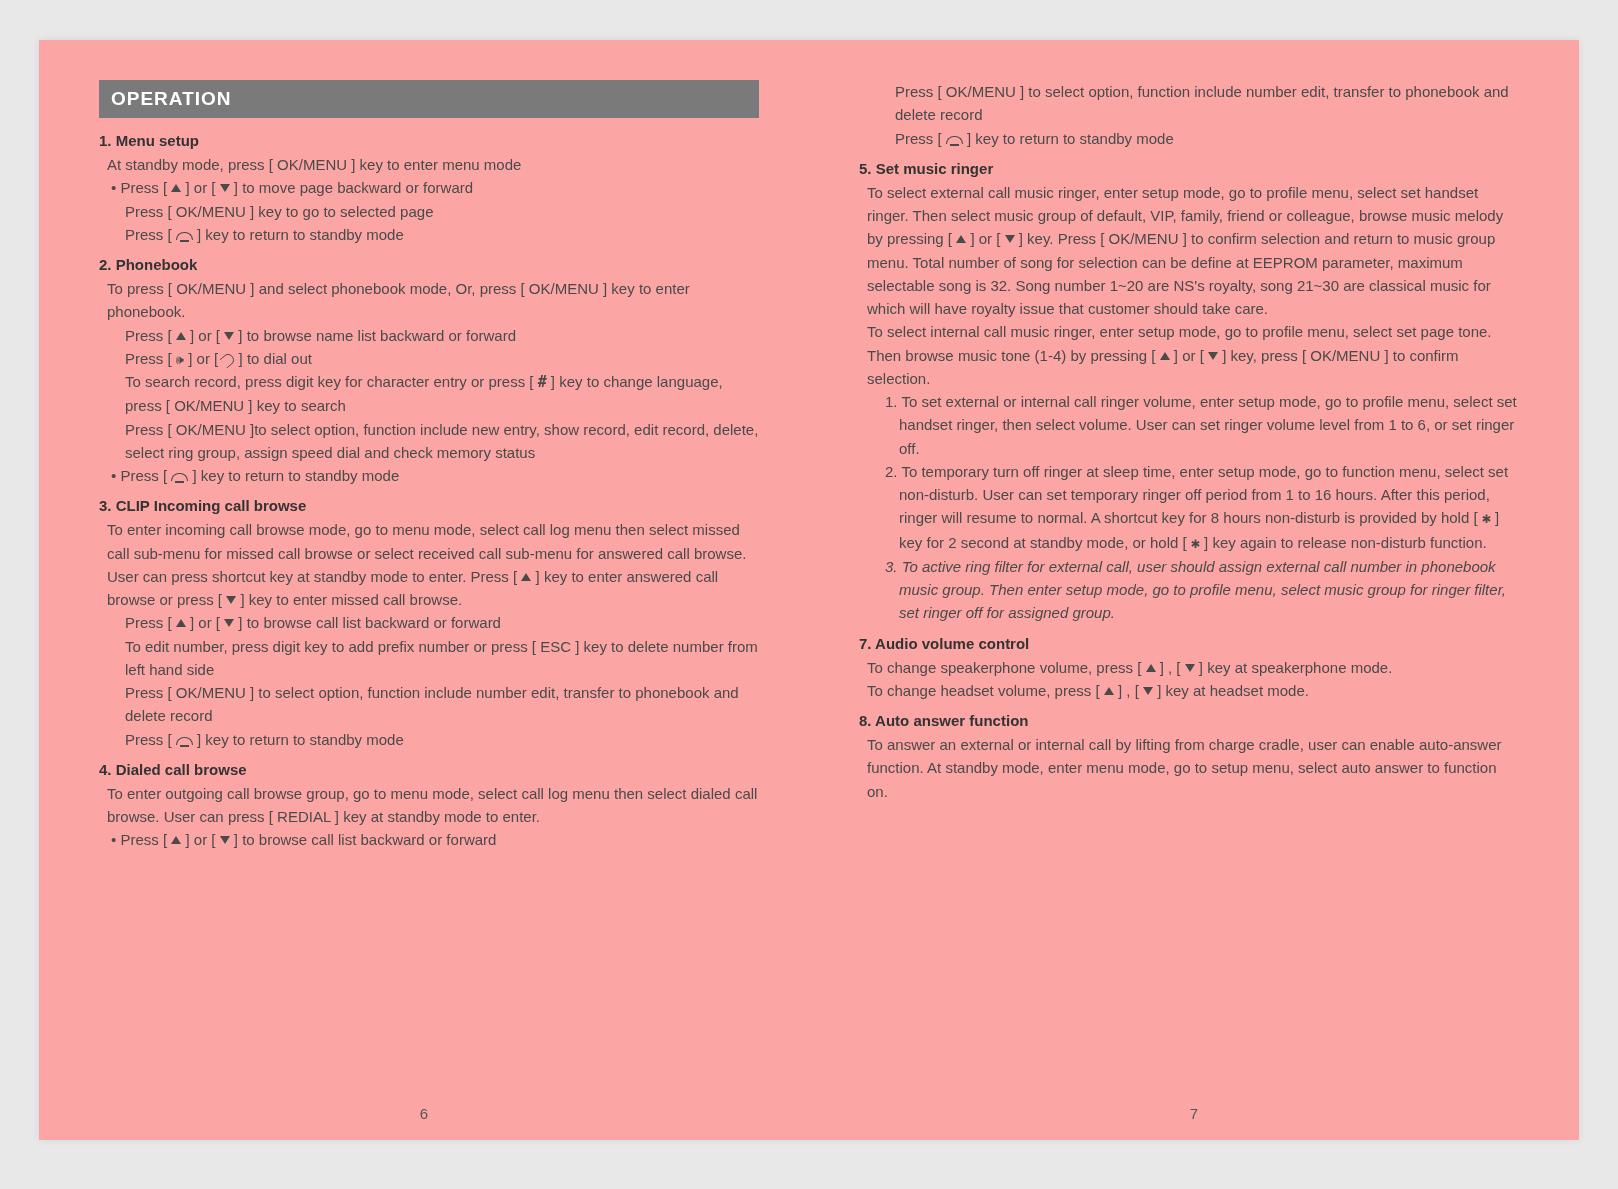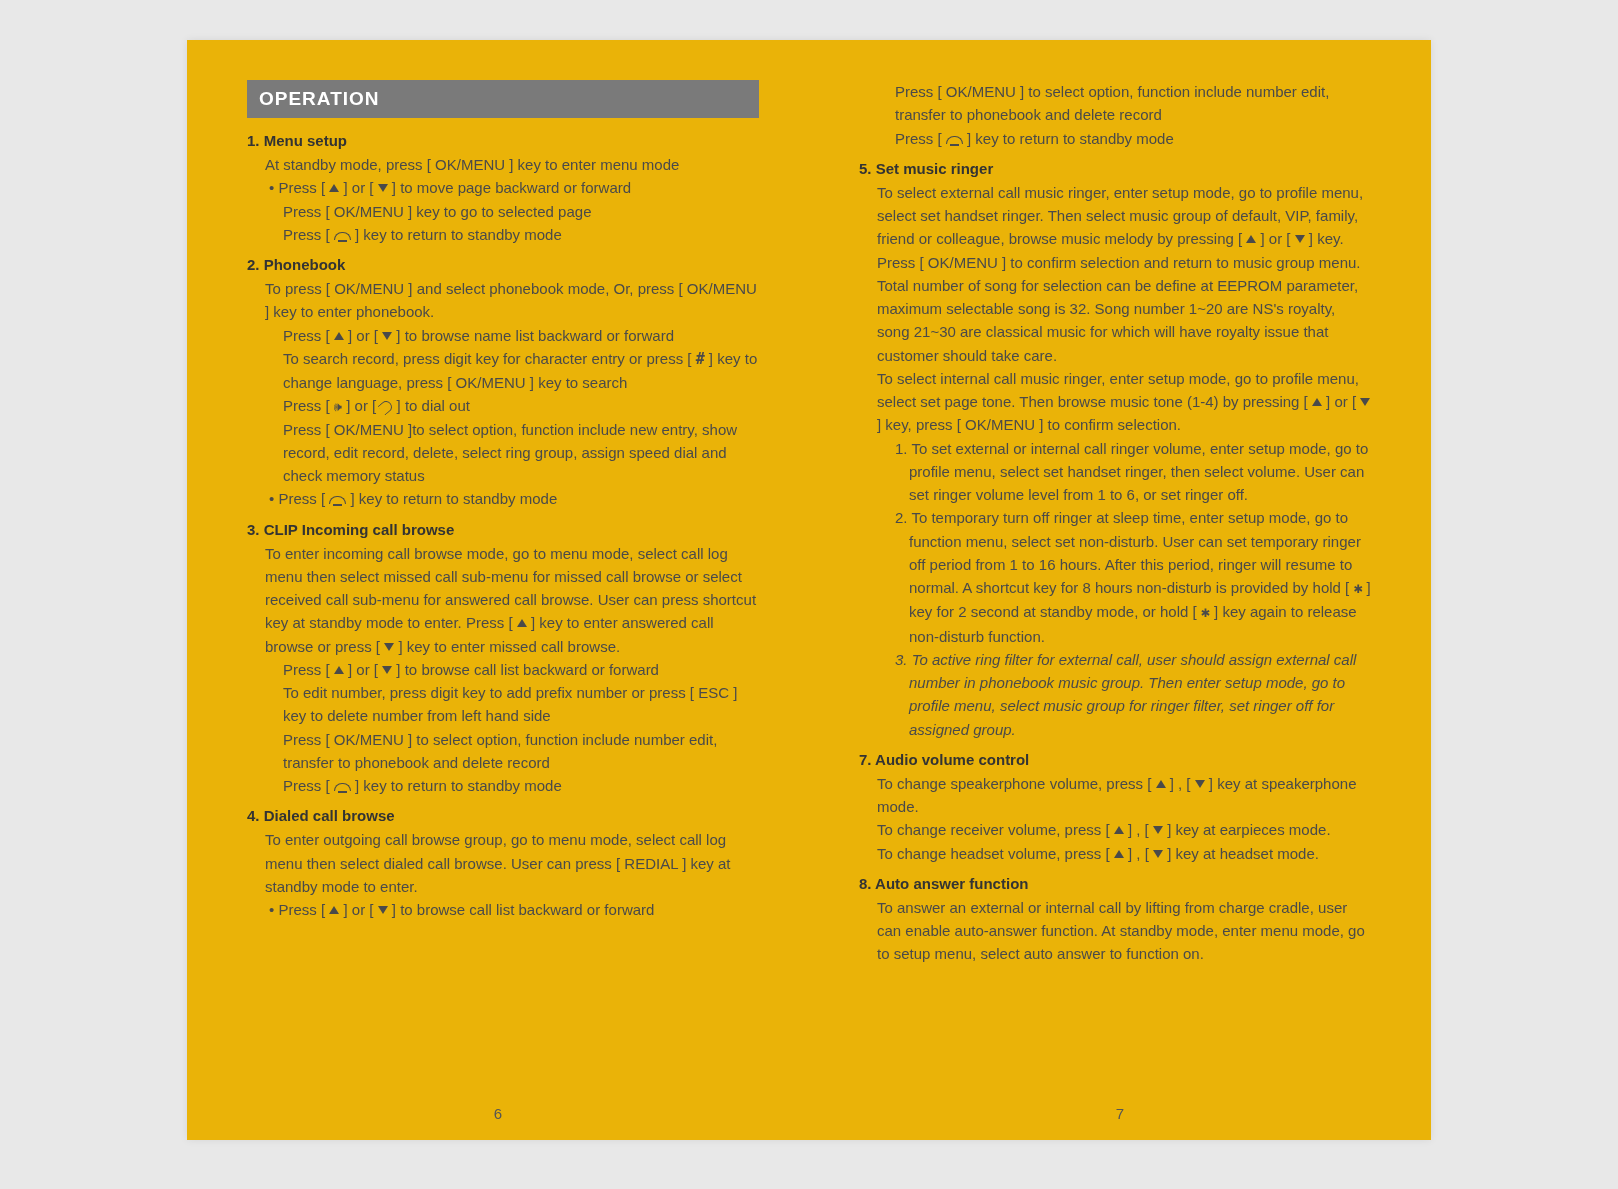--- a/index.html
+++ b/index.html
@@ -6,22 +6,22 @@
     body {
       background: #e8e8e8;
       font-family: Arial, Helvetica, sans-serif;
       font-size: 15px;
       color: #4a4a4a;
       display: flex;
       justify-content: center;
       padding: 40px 20px;
     }
     .spread {
-      width: 1244px;
-      background: #eab308;
+      width: 1540px;
+      background: #fca5a5;
       display: flex;
       box-shadow: 0 0 8px rgba(0,0,0,0.08);
     }
     .page {
       width: 50%;
       padding: 40px 60px 30px 60px;
       position: relative;
       min-height: 1100px;
     }
     .page-left { padding-right: 50px; }
@@ -34,21 +34,21 @@
       letter-spacing: 1px;
       padding: 8px 12px;
       margin-bottom: 14px;
     }
     .section-title {
       font-weight: bold;
       color: #333;
       margin-top: 10px;
       margin-bottom: 4px;
     }
-    .block { margin-left: 18px; line-height: 1.55; }
+    .block { margin-left: 8px; line-height: 1.55; }
     .sub { margin-left: 18px; }
     .bullet::before {
       content: "• ";
       margin-left: -14px;
       color: #4a4a4a;
     }
     .pg-num {
       position: absolute;
       bottom: 18px;
       left: 0; right: 0;
@@ -118,24 +118,24 @@
     </div>
 
     <div class="section-title">2. Phonebook</div>
     <div class="block">
       <div>To press [ OK/MENU ] and select phonebook mode, Or, press [ OK/MENU ] key to enter phonebook.</div>
       <div class="sub">
         <div>
           <span>Press [ </span><span class="tri-up"></span><span> ] or [ </span><span class="tri-down"></span><span> ] to browse name list backward or forward</span>
         </div>
         <div>
+          <span>Press [ </span><span class="speaker">🕪</span><span> ] or [ </span><span class="handset"></span><span> ] to dial out</span>
+        </div>
+        <div>
           <span>To search record, press digit key for character entry or press [ </span><span class="hash">#</span><span> ] key to change language, press [ OK/MENU ] key to search</span>
-        </div>
-        <div>
-          <span>Press [ </span><span class="speaker">🕪</span><span> ] or [ </span><span class="handset"></span><span> ] to dial out</span>
         </div>
         <div>Press [ OK/MENU ]to select option, function include new entry, show record, edit record, delete, select ring group, assign speed dial and check memory status</div>
       </div>
       <div class="sub">
         <div class="bullet">
           <span>Press [ </span><span class="hangup"></span><span> ] key to return to standby mode</span>
         </div>
       </div>
     </div>
 
@@ -195,23 +195,20 @@
       </div>
       <div class="sub" style="text-indent:-14px; padding-left:14px;font-style:italic;">3. To active ring filter for external call, user should assign external call number in phonebook music group. Then enter setup mode, go to profile menu, select music group for ringer filter, set ringer off for assigned group.</div>
     </div>
 
     <div class="section-title">7. Audio volume control</div>
     <div class="block">
       <div>
         <span>To change speakerphone volume, press [ </span><span class="tri-up"></span><span> ] , [ </span><span class="tri-down"></span><span> ] key at speakerphone mode.</span>
       </div>
       <div>
-        <span>To change receiver volume, press [ </span><span class="tri-up"></span><span> ] , [ </span><span class="tri-down"></span><span> ] key at earpieces mode.</span>
-      </div>
-      <div>
         <span>To change headset volume, press [ </span><span class="tri-up"></span><span> ] , [ </span><span class="tri-down"></span><span> ] key at headset mode.</span>
       </div>
     </div>
 
     <div class="section-title">8. Auto answer function</div>
     <div class="block">
       <div>To answer an external or internal call by lifting from charge cradle, user can enable auto-answer function. At standby mode, enter menu mode, go to setup menu, select auto answer to function on.</div>
     </div>
 
     <div class="pg-num">7</div>

